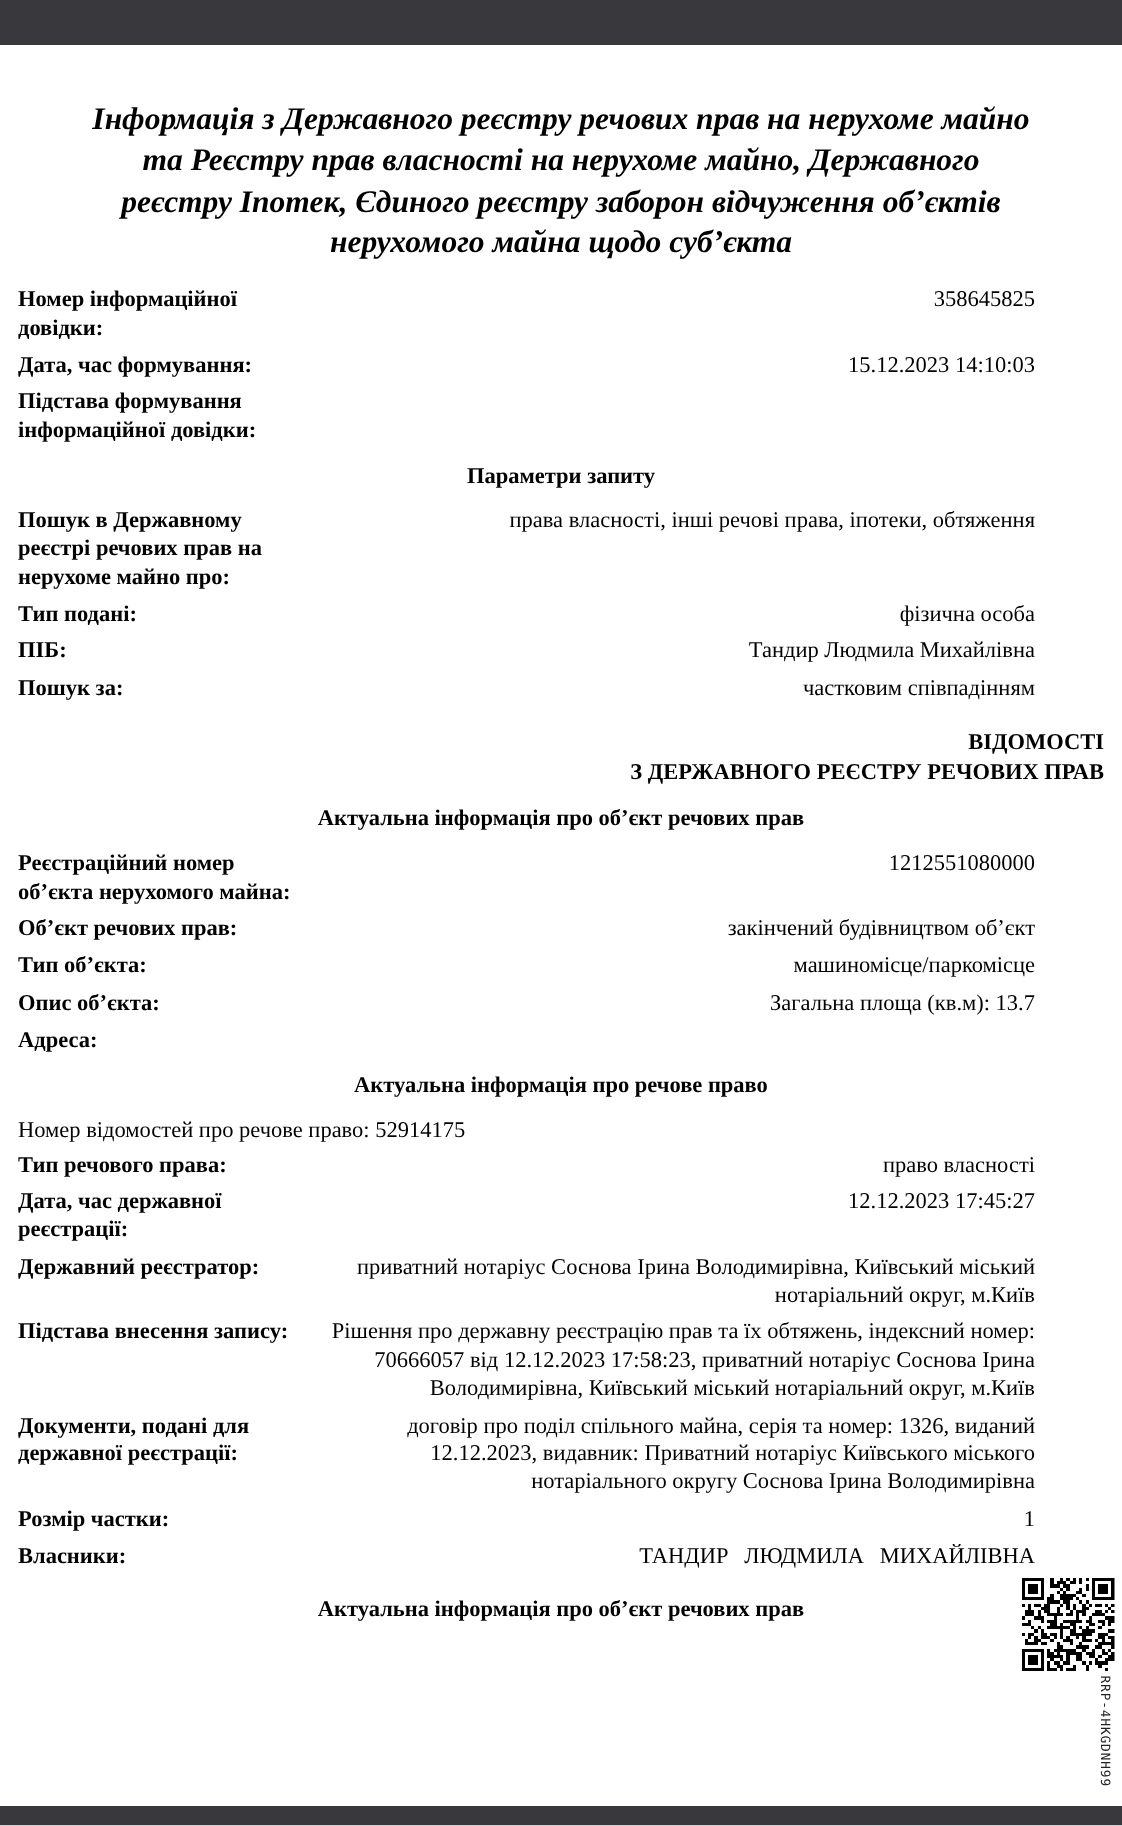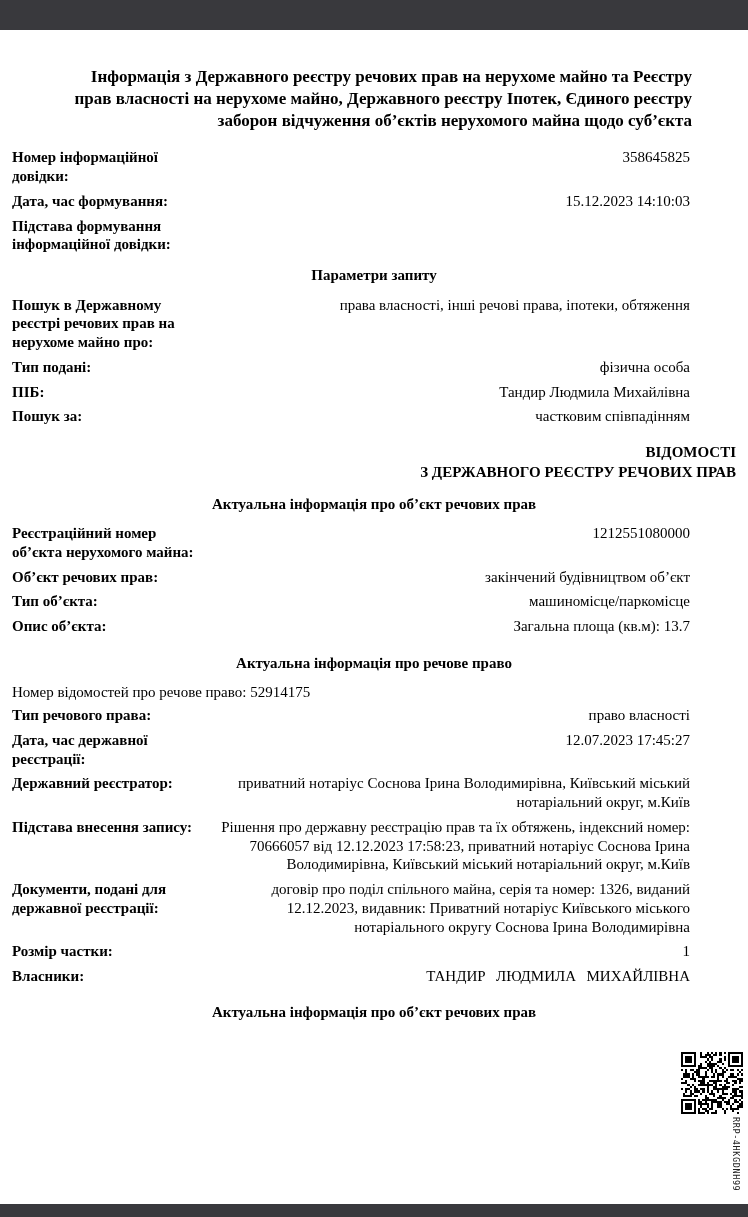--- a/index.html
+++ b/index.html
@@ -11,23 +11,24 @@
     font-size:15px; color:#000;
     position:relative; overflow:hidden;
   }
   .chrome-bar { position:absolute; left:0; width:100%; background:var(--chrome,#39393d); z-index:5; }
   .chrome-bar.top { top:0; height:30px; }
   .chrome-bar.bottom { bottom:0; height:13px; }
 
   .page { padding:66px 12px 0 12px; }
 
   .doc-title {
-    font-weight:bold; text-align:right;
-    font-size:17px; line-height:1.3;
+    font-weight:bold; text-align:center;
+    font-size:21px; line-height:1.3;
     margin:0 44px 16px 44px;
+    font-style:italic;
   }
 
   .row { display:flex; margin-bottom:6px; line-height:1.25; }
   .label { flex:0 0 196px; padding-right:10px;font-weight:bold; }
   .value { flex:1 1 auto; padding-right:46px;text-align:right; }
   .value.owners { word-spacing:0.45em; }
 
   .section-heading {
     text-align:center; font-weight:bold;
     margin:12px 0 10px 0; line-height:1.3;
@@ -114,34 +115,35 @@
     </div>
     <div class="row">
       <div class="label">Тип об’єкта:</div>
       <div class="value">машиномісце/паркомісце</div>
     </div>
     <div class="row">
       <div class="label">Опис об’єкта:</div>
       <div class="value">Загальна площа (кв.м): 13.7</div>
     </div>
     <div class="row">
+      <div class="label">Адреса:</div>
       <div class="value"></div>
     </div>
   </div>
 
   <div>
     <div class="section-heading">Актуальна інформація про речове право</div>
     <div class="record-line">Номер відомостей про речове право: 52914175</div>
     <div class="row">
       <div class="label">Тип речового права:</div>
       <div class="value">право власності</div>
     </div>
     <div class="row">
       <div class="label">Дата, час державної реєстрації:</div>
-      <div class="value">12.07.2023 17:45:27</div>
+      <div class="value">12.12.2023 17:45:27</div>
     </div>
     <div class="row">
       <div class="label">Державний реєстратор:</div>
       <div class="value">приватний нотаріус Соснова Ірина Володимирівна, Київський міський нотаріальний округ, м.Київ</div>
     </div>
     <div class="row">
       <div class="label">Підстава внесення запису:</div>
       <div class="value">Рішення про державну реєстрацію прав та їх обтяжень, індексний номер: 70666057 від 12.12.2023 17:58:23, приватний нотаріус Соснова Ірина Володимирівна, Київський міський нотаріальний округ, м.Київ</div>
     </div>
     <div class="row">

